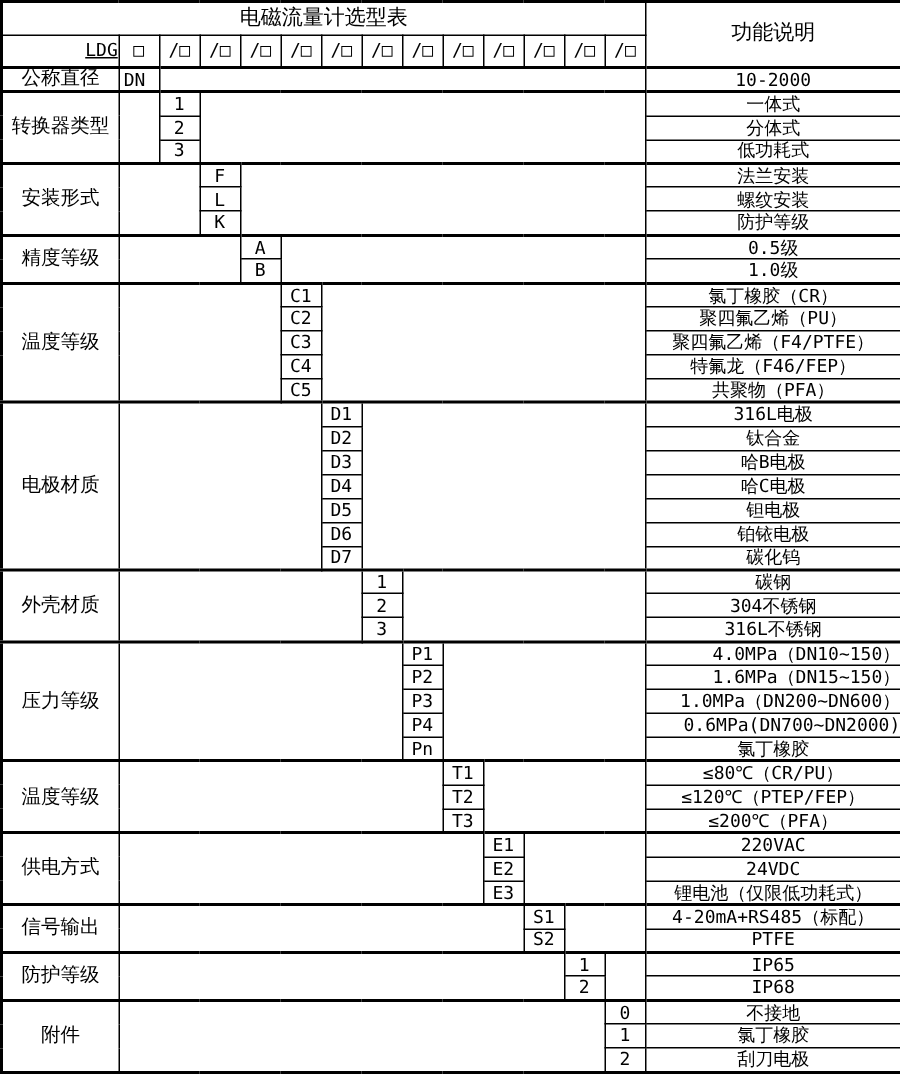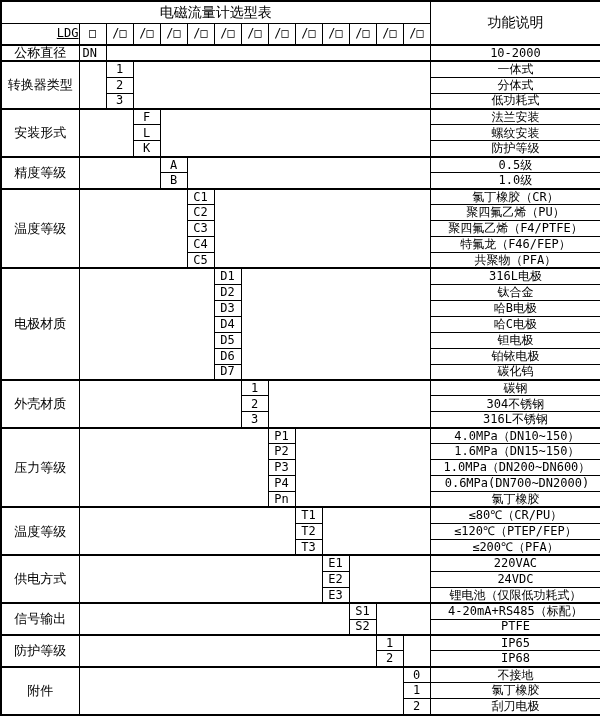--- a/index.html
+++ b/index.html
@@ -19,21 +19,21 @@
   }
   tr{height:15px;}
   tr.r-title{height:21px;}
   tr.r-model{height:20px;}
   tr.sep td{border-top-width:2px;}
   td.title{font-size:14px;}
   td.lbl{font-size:13px;}
   td.model{text-align:right;padding-left:8px;text-decoration:underline;}
   td.code{font-size:12px;}
   td.desc{font-size:12px;text-align:center;}
-  td.desc.left{text-align:center;padding-left:3px;}
+  td.desc.left{text-align:right;padding-left:3px;}
   td.codeleft{text-align:left;padding-left:3px;}
   td.slot{font-size:12px;}
 </style>
 </head>
 <body>
 
 <table>
   <colgroup>
     <col style="width:78px">
       <col style="width:27px">

